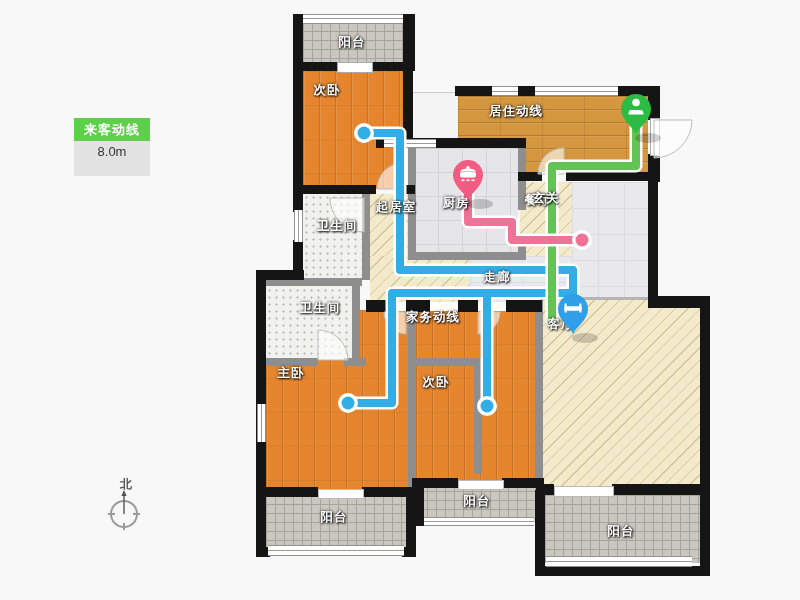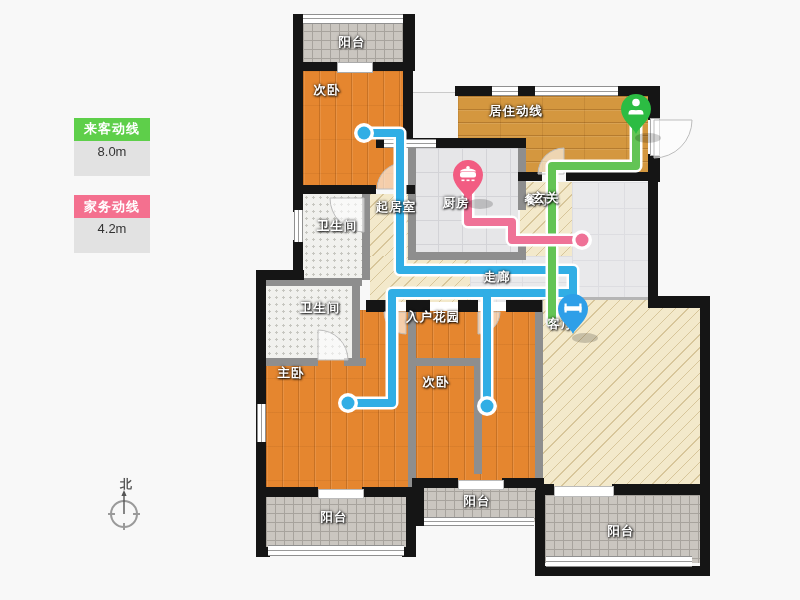--- a/index.html
+++ b/index.html
@@ -37,26 +37,22 @@
   .legend-val{height:35px;line-height:21px;text-align:center;color:#333;font-size:13px;background:#e2e2e2;}
   .north{position:absolute;left:98px;top:478px;width:56px;height:56px;z-index:60;}
   .north-label{position:absolute;left:50%;top:-2px;transform:translateX(-50%);color:#555;font-size:12px;font-weight:bold;}
   svg{position:absolute;left:0;top:0;}
 </style>
 </head>
 <body>
 
 <div class="legend">
   <div class="legend-item">
-    <div class="legend-head" style="background: rgb(94, 207, 74); font-family: Liberation Mono, monospace;">来客动线</div>
+    <div class="legend-head" style="background: rgb(94, 207, 74);">来客动线</div>
     <div class="legend-val">8.0m</div>
-  </div>
-  <div class="legend-item">
-    <div class="legend-head" style="background: rgb(244, 112, 143);">家务动线</div>
-    <div class="legend-val">4.2m</div>
   </div>
 </div>
 
 <div class="north">
   <div class="north-label">北</div>
   <svg width="56" height="56">
     <circle cx="26" cy="36" r="13" fill="none" stroke="#9a9a9a" stroke-width="2"></circle>
     <line x1="26" y1="36" x2="26" y2="14" stroke="#555" stroke-width="1.4"></line>
     <path d="M26,12 L23.4,18 L28.6,18 Z" fill="#555"></path>
     <line x1="10" y1="36" x2="17" y2="36" stroke="#9a9a9a" stroke-width="2"></line>
@@ -200,21 +196,21 @@
 <div class="rlabel" style="left:352px;top:42px">阳台</div>
 <div class="rlabel" style="left:327px;top:90px">次卧</div>
 <div class="rlabel" style="left:516px;top:111px">居住动线</div>
 <div class="rlabel" style="left:456px;top:203px">厨房</div>
 <div class="rlabel" style="left:538px;top:200px">餐厅</div>
 <div class="rlabel" style="left:546px;top:198px">玄关</div>
 <div class="rlabel" style="left:396px;top:207px">起居室</div>
 <div class="rlabel" style="left:337px;top:226px">卫生间</div>
 <div class="rlabel" style="left:320px;top:308px">卫生间</div>
 <div class="rlabel" style="left:497px;top:277px">走廊</div>
-<div class="rlabel" style="left:433px;top:317px">入户花园</div>
+<div class="rlabel" style="left:433px;top:317px">家务动线</div>
 <div class="rlabel" style="left:291px;top:373px">主卧</div>
 <div class="rlabel" style="left:436px;top:382px">次卧</div>
 <div class="rlabel" style="left:561px;top:324px">客厅</div>
 <div class="rlabel" style="left:334px;top:517px">阳台</div>
 <div class="rlabel" style="left:477px;top:501px">阳台</div>
 <div class="rlabel" style="left:621px;top:531px">阳台</div>
 
 <svg width="800" height="600" style="z-index:50">
   <ellipse cx="648" cy="138" rx="13" ry="5" fill="rgba(0,0,0,.18)"></ellipse>
   <ellipse cx="480" cy="204" rx="13" ry="5" fill="rgba(0,0,0,.18)"></ellipse>

